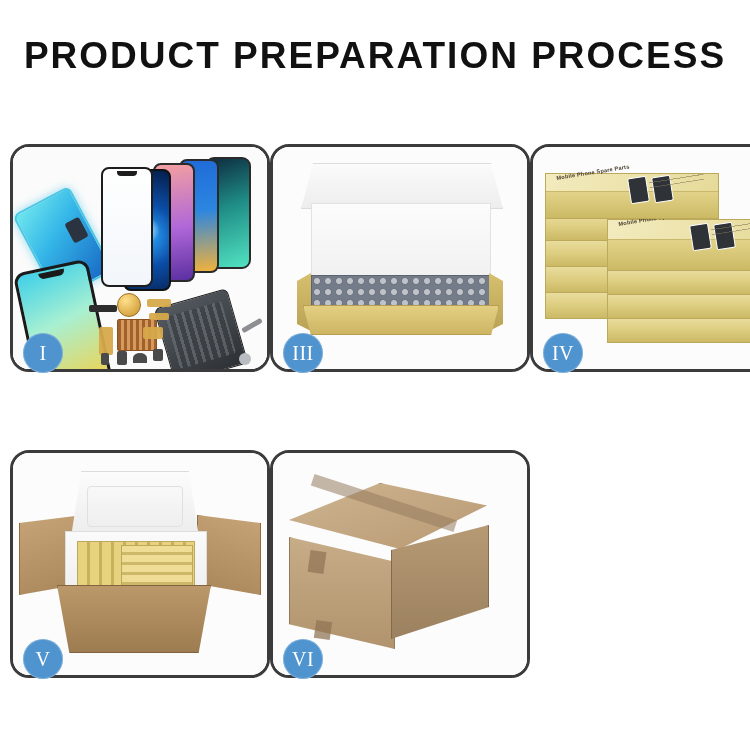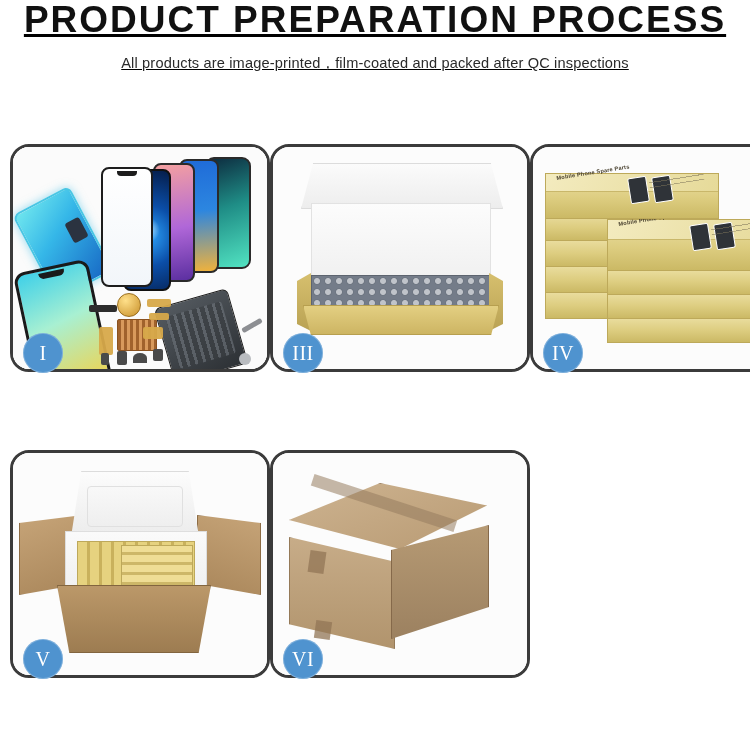--- a/index.html
+++ b/index.html
@@ -6,21 +6,21 @@
   body{
     width:750px;height:750px;
     background:#ffffff;
     font-family:"Liberation Sans", sans-serif;
     overflow:hidden;
     position:relative;
   }
   .page{width:750px;height:750px;position:relative;}
 
   
-  .header{text-align:center;text-decoration:underline;}
+  .header{padding-top:36px;text-align:center;}
   .title{
     font-size:37px;
     font-weight:700;
     letter-spacing:2.0px;
     color:#111111;
     line-height:1.1;
     white-space:nowrap;
   }
   .subtitle{
     margin-top:13px;
@@ -325,21 +325,20 @@
     background:rgba(146,118,86,.75);transform:rotate(8deg);
   }
 </style>
 </head>
 <body>
 
 <div class="page">
 
   <div class="header">
     <div class="title">PRODUCT PREPARATION PROCESS</div>
-    <div class="subtitle">All products are image-printed，film-coated and packed after QC inspections</div>
   </div>
 
   <div class="grid">
 
     <div class="panel">
       <div class="panel-inner">
         <div class="scene">
           <div class="p1-bg"></div>
           <div class="ph ph-back"></div>
           <div class="ph ph-teal"></div>

